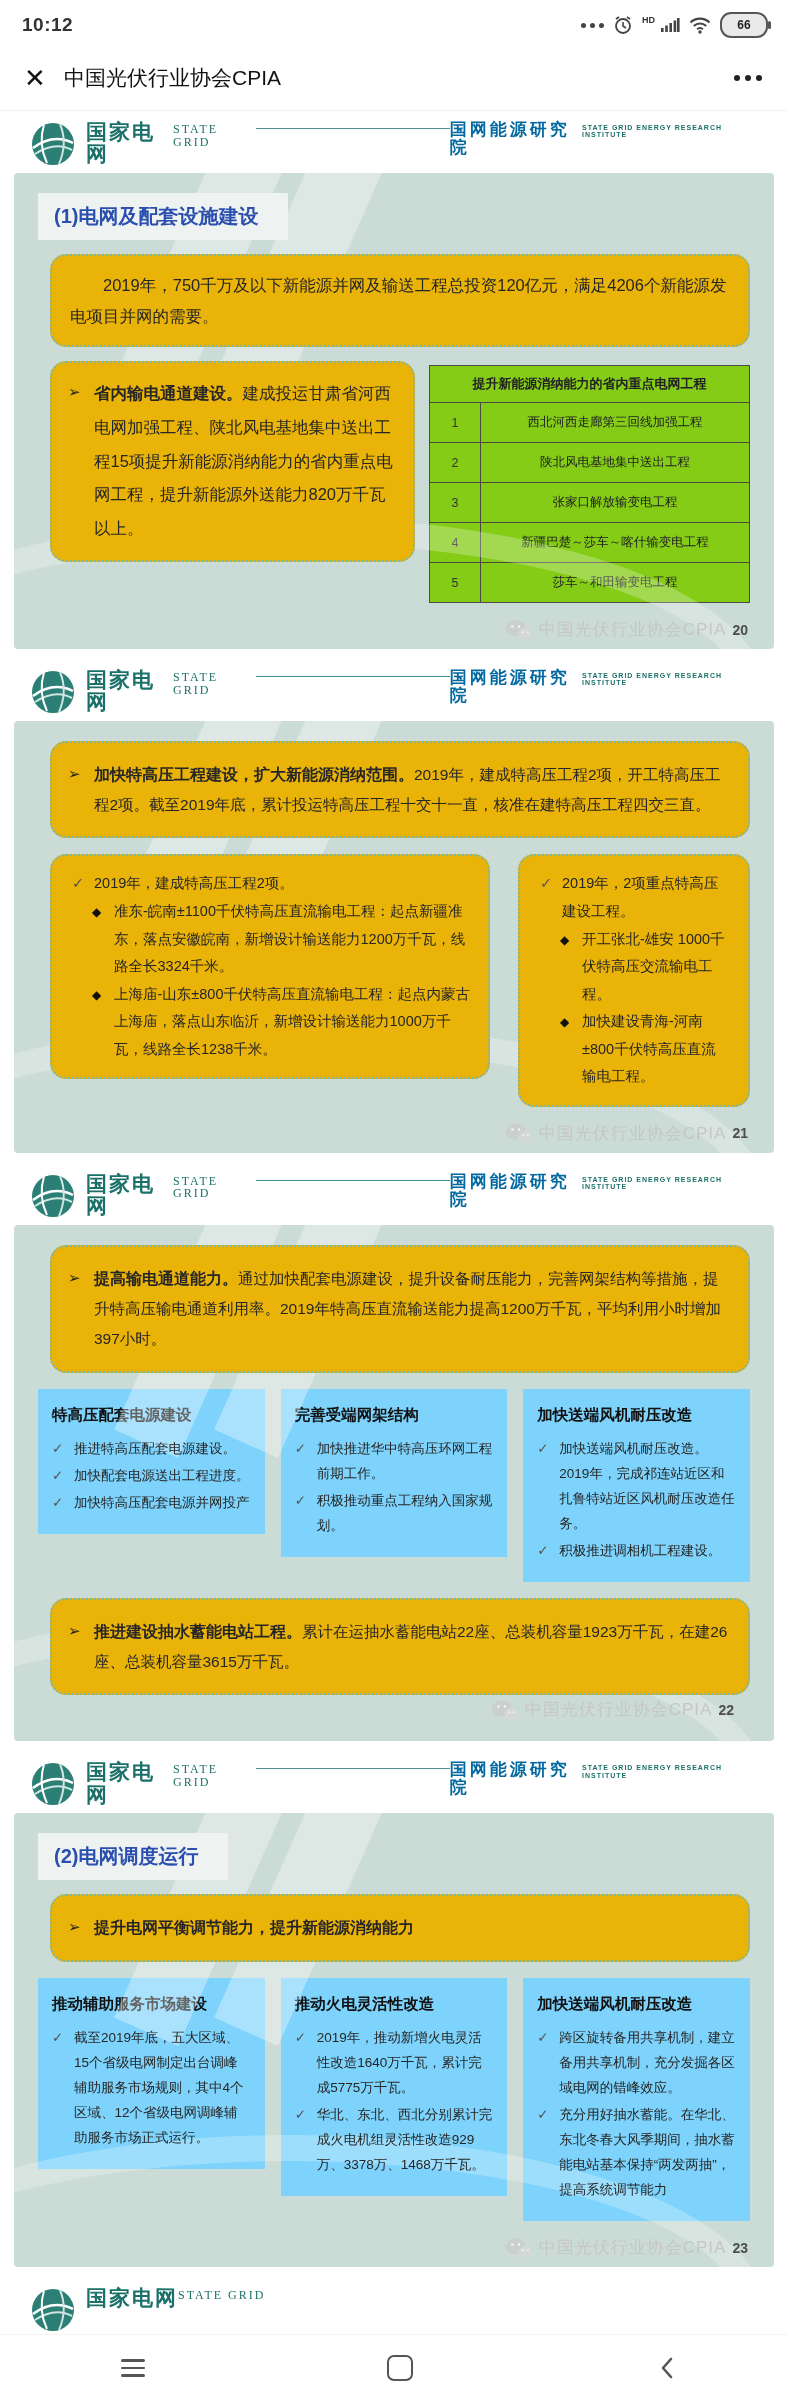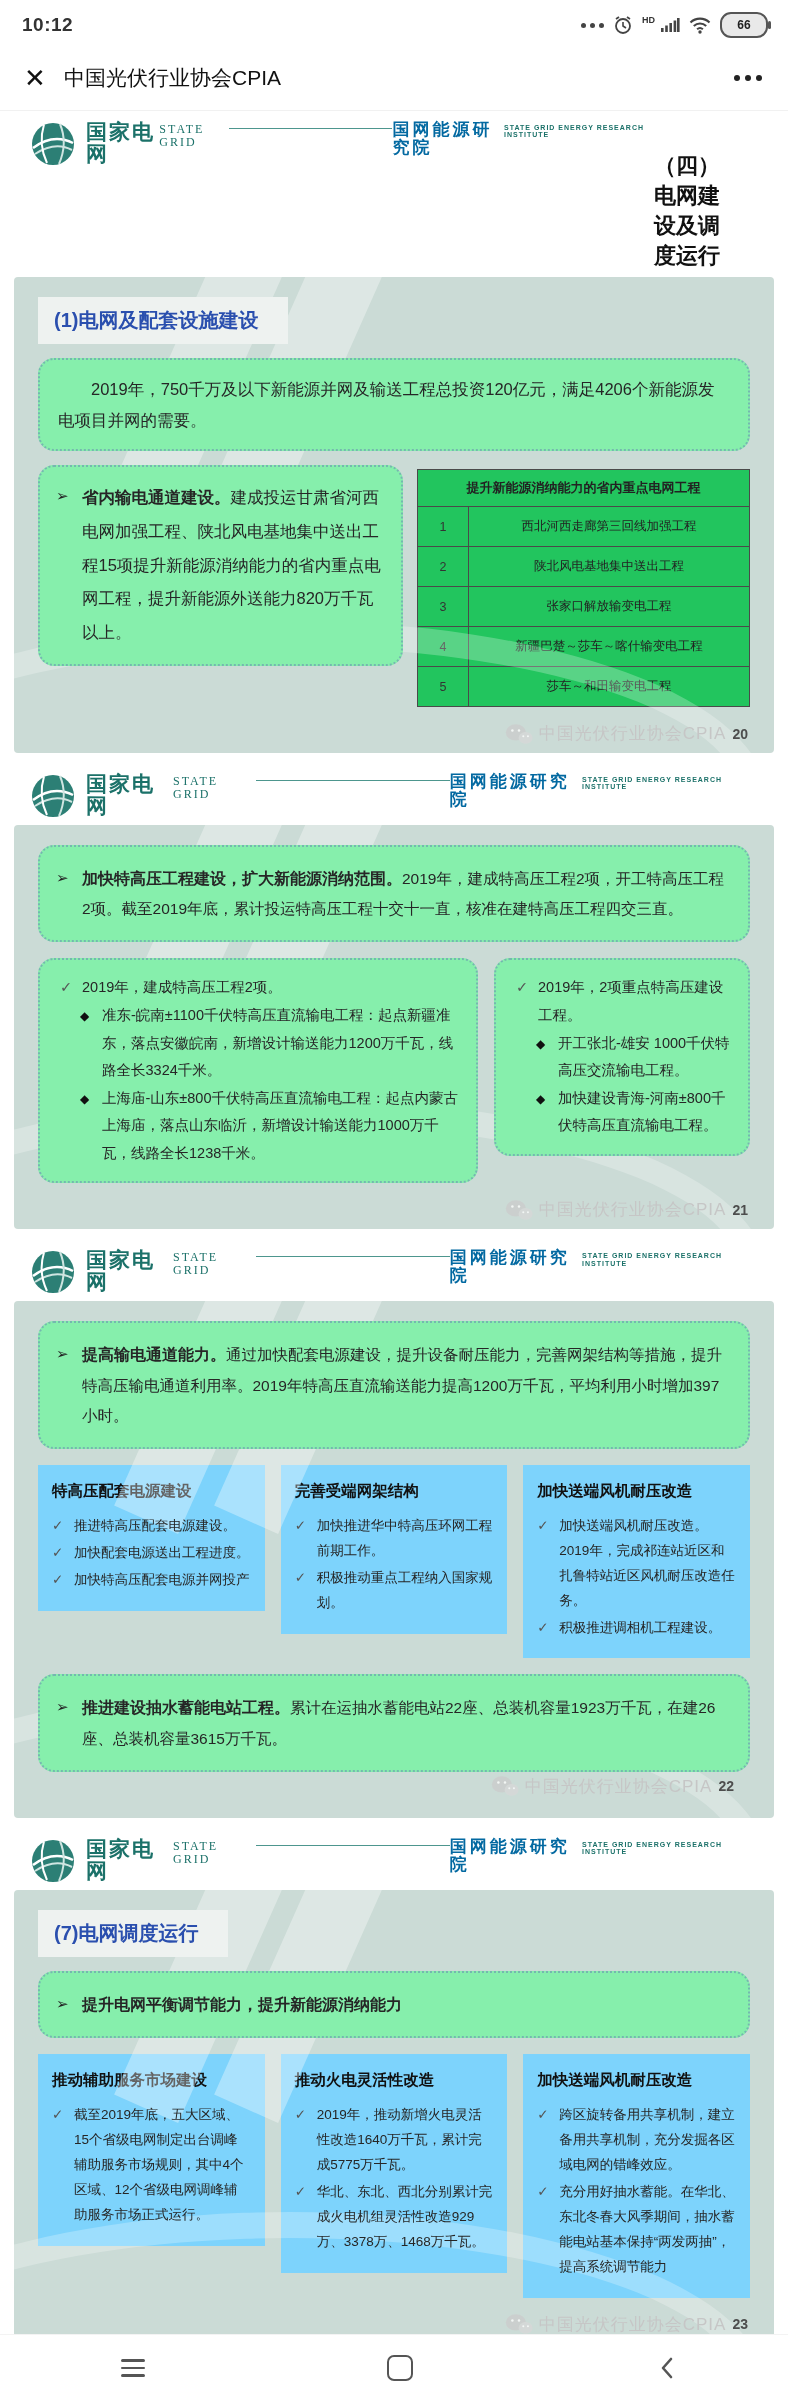--- a/index.html
+++ b/index.html
@@ -39,29 +39,29 @@
 
   .panel{position:relative;margin:0 14px;background:#cbdbd6;border-radius:4px;padding:20px 24px 46px 24px;overflow:hidden;}
   .deco{position:absolute;background:rgba(255,255,255,.35);pointer-events:none;}
   .d1{width:70px;height:260px;left:150px;top:-30px;transform:rotate(24deg);}
   .d2{width:70px;height:260px;left:250px;top:-30px;transform:rotate(24deg);}
   .d3{width:900px;height:300px;border-radius:50%;border:26px solid rgba(255,255,255,.25);left:-200px;bottom:-220px;background:transparent;}
 
   .chip{position:relative;display:inline-block;background:#eef2f0;padding:10px 30px 10px 16px;margin-bottom:14px;}
   .chip span{font-size:20px;font-weight:bold;color:#2a4fae;}
 
-  .dbox{position:relative;background:#86efac;border:2px dotted #74b8af;border-radius:16px;padding:14px 18px;}
+  .dbox{position:relative;background:#eab308;border:2px dotted #74b8af;border-radius:16px;padding:14px 18px;margin-left:12px;}
   .intro p{margin:0;font-size:16.5px;line-height:1.85;text-indent:2em;}
 
   .cols{display:flex;gap:14px;margin-top:14px;align-items:flex-start;}
   .note{flex:0 0 325px;font-size:16.5px;line-height:2.05;}
   .note .txt{display:block;padding-left:24px;}
   .mk{color:#222;}
   .mk.arrow{position:absolute;left:16px;font-size:15px;}
-  .ptable{flex:1;border-collapse:collapse;background:#22c55e;margin-top:4px;}
+  .ptable{flex:1;border-collapse:collapse;background:#84cc16;margin-top:4px;}
   .ptable th,.ptable td{border:1.5px solid #4a4a4a;font-size:12.5px;padding:11px 8px;text-align:center;color:#222;}
   .ptable th{text-align:center;font-weight:bold;font-size:13px;padding:9px 6px;}
   .ptable td.n{width:34px;text-align:center;color:#333;}
 
   .bullet-box{position:relative;font-size:15.5px;line-height:1.95;padding:16px 20px;}
   .bullet-box .txt{display:block;padding-left:22px;}
   .bullet-box b{font-size:16px;}
 
   .twocol{display:flex;gap:16px;margin-top:16px;align-items:flex-start;}
   .sub{font-size:14.5px;line-height:1.9;}
@@ -156,21 +156,20 @@
             <path d="M30 3 Q38 22 29 43" stroke="#cfe5e1" stroke-width="2" fill="none"></path>
           </svg>
           <span class="logo-txt">
             <b class="l-cn">国家电网</b>
             <i class="l-en">STATE GRID</i>
             <span class="l-div"></span>
             <b class="l-inst">国网能源研究院</b>
             <i class="l-inst-en">STATE GRID ENERGY RESEARCH INSTITUTE</i>
           </span>
         </div>
-        <h2 class="slide-title">（四）电网建设及调度运行</h2>
       </div>
       <div class="panel">
         <div class="deco d1"></div><div class="deco d2"></div><div class="deco d3"></div>
         <div class="chip"><span>(1)电网及配套设施建设</span></div>
         <div class="dbox intro">
           <p>2019年，750千万及以下新能源并网及输送工程总投资120亿元，满足4206个新能源发电项目并网的需要。</p>
         </div>
         <div class="cols">
           <div class="dbox note">
             <span class="mk arrow">➢</span>
@@ -353,21 +352,21 @@
             <b class="l-cn">国家电网</b>
             <i class="l-en">STATE GRID</i>
             <span class="l-div"></span>
             <b class="l-inst">国网能源研究院</b>
             <i class="l-inst-en">STATE GRID ENERGY RESEARCH INSTITUTE</i>
           </span>
         </div>
       </div>
       <div class="panel">
         <div class="deco d1"></div><div class="deco d2"></div><div class="deco d3"></div>
-        <div class="chip"><span>(7)电网调度运行</span></div>
+        <div class="chip"><span>(2)电网调度运行</span></div>
         <div class="dbox bullet-box">
           <span class="mk arrow">➢</span>
           <span class="txt"><b>提升电网平衡调节能力，提升新能源消纳能力</b></span>
         </div>
         <div class="wcols">
           <div class="wcol">
             <h4>推动辅助服务市场建设</h4>
             <div class="chk"><span class="mk">✓</span><span>截至2019年底，五大区域、15个省级电网制定出台调峰辅助服务市场规则，其中4个区域、12个省级电网调峰辅助服务市场正式运行。</span></div>
           </div>
           <div class="wcol">

